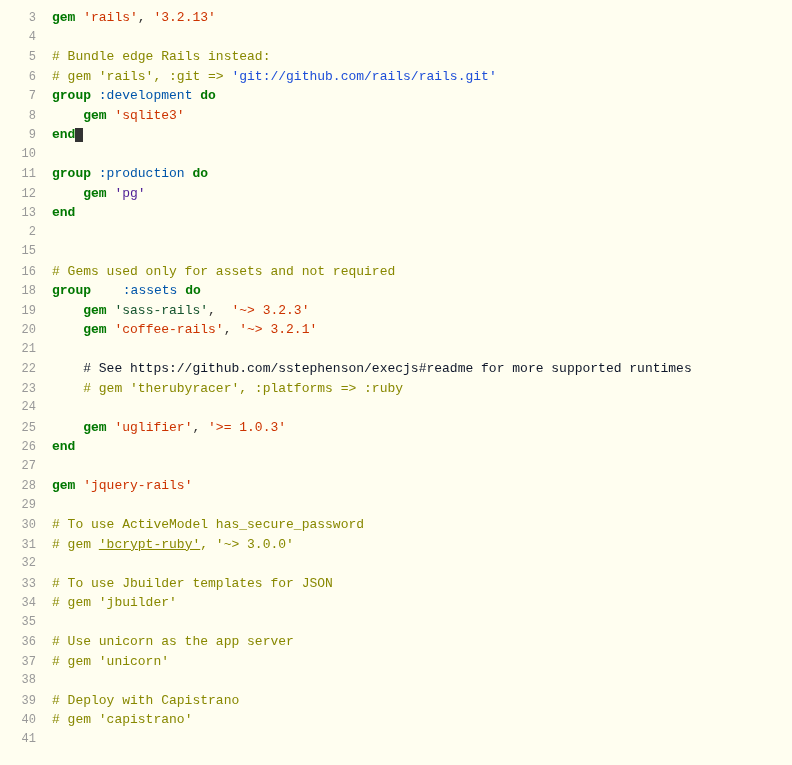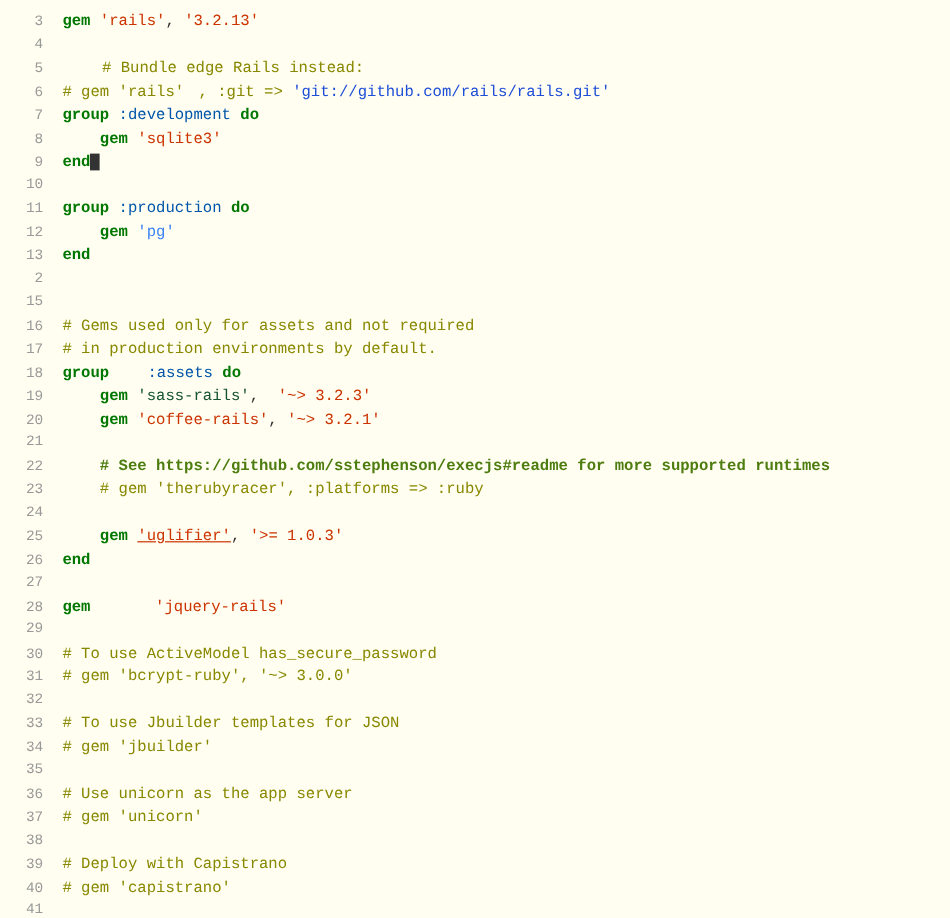--- a/index.html
+++ b/index.html
@@ -60,25 +60,25 @@
       <div class="code-line">
         <span class="line-number">3</span>
         <span class="line-content"><span style="color: rgb(0, 119, 0); font-weight: bold;">gem </span><span style="color: rgb(204, 51, 0);">'rails'</span><span style="color: rgb(51, 51, 51);">, </span><span style="color: rgb(204, 51, 0);">'3.2.13'</span></span>
       </div>
       <div class="code-line">
         <span class="line-number">4</span>
         <span class="line-content"></span>
       </div>
       <div class="code-line">
         <span class="line-number">5</span>
-        <span class="line-content"><span style="color: rgb(136, 136, 0); margin-left: 33px;"># Bundle edge Rails instead:</span></span>
+        <span class="line-content"><span style="color: rgb(136, 136, 0);"># Bundle edge Rails instead:</span></span>
       </div>
       <div class="code-line">
         <span class="line-number">6</span>
-        <span class="line-content"><span style="color: rgb(136, 136, 0);"># gem </span><span style="color: rgb(136, 136, 0);">'rails'</span><span style="color: rgb(136, 136, 0); margin-left: 12px;">, :git =&gt; </span><span style="color: #1d4ed8;">'git://github.com/rails/rails.git'</span></span>
+        <span class="line-content"><span style="color: rgb(136, 136, 0);"># gem </span><span style="color: rgb(136, 136, 0);">'rails'</span><span style="color: rgb(136, 136, 0);">, :git =&gt; </span><span style="color: #1d4ed8;">'git://github.com/rails/rails.git'</span></span>
       </div>
       <div class="code-line">
         <span class="line-number">7</span>
         <span class="line-content"><span style="color: rgb(0, 119, 0); font-weight: bold;">group </span><span style="color: rgb(0, 85, 170);">:development</span><span style="color: rgb(0, 119, 0); font-weight: bold;"> do</span></span>
       </div>
       <div class="code-line">
         <span class="line-number">8</span>
         <span class="line-content"><span style="color: rgb(0, 119, 0); font-weight: bold;">    gem </span><span style="color: rgb(204, 51, 0);">'sqlite3'</span></span>
       </div>
       <div class="code-line">
@@ -88,97 +88,93 @@
       <div class="code-line">
         <span class="line-number">10</span>
         <span class="line-content"></span>
       </div>
       <div class="code-line">
         <span class="line-number">11</span>
         <span class="line-content"><span style="color: rgb(0, 119, 0); font-weight: bold;">group </span><span style="color: rgb(0, 85, 170);">:production</span><span style="color: rgb(0, 119, 0); font-weight: bold;"> do</span></span>
       </div>
       <div class="code-line">
         <span class="line-number">12</span>
-        <span class="line-content"><span style="color: rgb(0, 119, 0); font-weight: bold;">    gem </span><span style="color: #3b82f6;">'pg'</span></span>
+        <span class="line-content"><span style="color: rgb(0, 119, 0); font-weight: bold;">    gem </span><span style="color: #4c1d95;">'pg'</span></span>
       </div>
       <div class="code-line">
         <span class="line-number">13</span>
         <span class="line-content"><span style="color: rgb(0, 119, 0); font-weight: bold;">end</span></span>
       </div>
       <div class="code-line">
         <span class="line-number">2</span>
         <span class="line-content"></span>
       </div>
       <div class="code-line">
         <span class="line-number">15</span>
         <span class="line-content"></span>
       </div>
       <div class="code-line">
         <span class="line-number">16</span>
         <span class="line-content"><span style="color: rgb(136, 136, 0); text-align: center;"># Gems used only for assets and not required</span></span>
       </div>
       <div class="code-line">
-        <span class="line-number">17</span>
-        <span class="line-content"><span style="color: rgb(136, 136, 0);"># in production environments by default.</span></span>
-      </div>
-      <div class="code-line">
         <span class="line-number">18</span>
         <span class="line-content"><span style="color: rgb(0, 119, 0); font-weight: bold;">group </span><span style="color: rgb(0, 85, 170); margin-left: 24px;">:assets</span><span style="color: rgb(0, 119, 0); font-weight: bold;"> do</span></span>
       </div>
       <div class="code-line">
         <span class="line-number">19</span>
         <span class="line-content"><span style="color: rgb(0, 119, 0); font-weight: bold;">    gem </span><span style="color: #14532d;">'sass-rails'</span><span style="color: rgb(51, 51, 51);">,  </span><span style="color: rgb(204, 51, 0);">'~&gt; 3.2.3'</span></span>
       </div>
       <div class="code-line">
         <span class="line-number">20</span>
         <span class="line-content"><span style="color: rgb(0, 119, 0); font-weight: bold;">    gem </span><span style="color: rgb(204, 51, 0);">'coffee-rails'</span><span style="color: rgb(51, 51, 51);">, </span><span style="color: rgb(204, 51, 0);">'~&gt; 3.2.1'</span></span>
       </div>
       <div class="code-line">
         <span class="line-number">21</span>
         <span class="line-content"></span>
       </div>
       <div class="code-line">
         <span class="line-number">22</span>
-        <span class="line-content"><span style="color: #4d7c0f; font-weight: bold;">    # See https://github.com/sstephenson/execjs#readme for more supported runtimes</span></span>
+        <span class="line-content"><span style="color: #0f172a;">    # See https://github.com/sstephenson/execjs#readme for more supported runtimes</span></span>
       </div>
       <div class="code-line">
         <span class="line-number">23</span>
         <span class="line-content"><span style="color: rgb(136, 136, 0);">    # gem </span><span style="color: rgb(136, 136, 0);">'therubyracer'</span><span style="color: rgb(136, 136, 0);">, :platforms =&gt; :ruby</span></span>
       </div>
       <div class="code-line">
         <span class="line-number">24</span>
         <span class="line-content"></span>
       </div>
       <div class="code-line">
         <span class="line-number">25</span>
-        <span class="line-content"><span style="color: rgb(0, 119, 0); font-weight: bold;">    gem </span><span style="color: rgb(204, 51, 0); text-decoration: underline;">'uglifier'</span><span style="color: rgb(51, 51, 51);">, </span><span style="color: rgb(204, 51, 0);">'&gt;= 1.0.3'</span></span>
+        <span class="line-content"><span style="color: rgb(0, 119, 0); font-weight: bold;">    gem </span><span style="color: rgb(204, 51, 0);">'uglifier'</span><span style="color: rgb(51, 51, 51);">, </span><span style="color: rgb(204, 51, 0);">'&gt;= 1.0.3'</span></span>
       </div>
       <div class="code-line">
         <span class="line-number">26</span>
         <span class="line-content"><span style="color: rgb(0, 119, 0); font-weight: bold;">end</span></span>
       </div>
       <div class="code-line">
         <span class="line-number">27</span>
         <span class="line-content"></span>
       </div>
       <div class="code-line">
         <span class="line-number">28</span>
-        <span class="line-content"><span style="color: rgb(0, 119, 0); font-weight: bold;">gem </span><span style="color: rgb(204, 51, 0); margin-left: 46px;">'jquery-rails'</span></span>
+        <span class="line-content"><span style="color: rgb(0, 119, 0); font-weight: bold;">gem </span><span style="color: rgb(204, 51, 0);">'jquery-rails'</span></span>
       </div>
       <div class="code-line">
         <span class="line-number">29</span>
         <span class="line-content"></span>
       </div>
       <div class="code-line">
         <span class="line-number">30</span>
         <span class="line-content"><span style="color: rgb(136, 136, 0);"># To use ActiveModel has_secure_password</span></span>
       </div>
       <div class="code-line">
         <span class="line-number">31</span>
-        <span class="line-content"><span style="color: rgb(136, 136, 0);"># gem </span><span style="color: rgb(136, 136, 0);">'bcrypt-ruby'</span><span style="color: rgb(136, 136, 0);">, </span><span style="color: rgb(136, 136, 0);">'~&gt; 3.0.0'</span></span>
+        <span class="line-content"><span style="color: rgb(136, 136, 0);"># gem </span><span style="color: rgb(136, 136, 0); text-decoration: underline;">'bcrypt-ruby'</span><span style="color: rgb(136, 136, 0);">, </span><span style="color: rgb(136, 136, 0);">'~&gt; 3.0.0'</span></span>
       </div>
       <div class="code-line">
         <span class="line-number">32</span>
         <span class="line-content"></span>
       </div>
       <div class="code-line">
         <span class="line-number">33</span>
         <span class="line-content"><span style="color: rgb(136, 136, 0);"># To use Jbuilder templates for JSON</span></span>
       </div>
       <div class="code-line">

